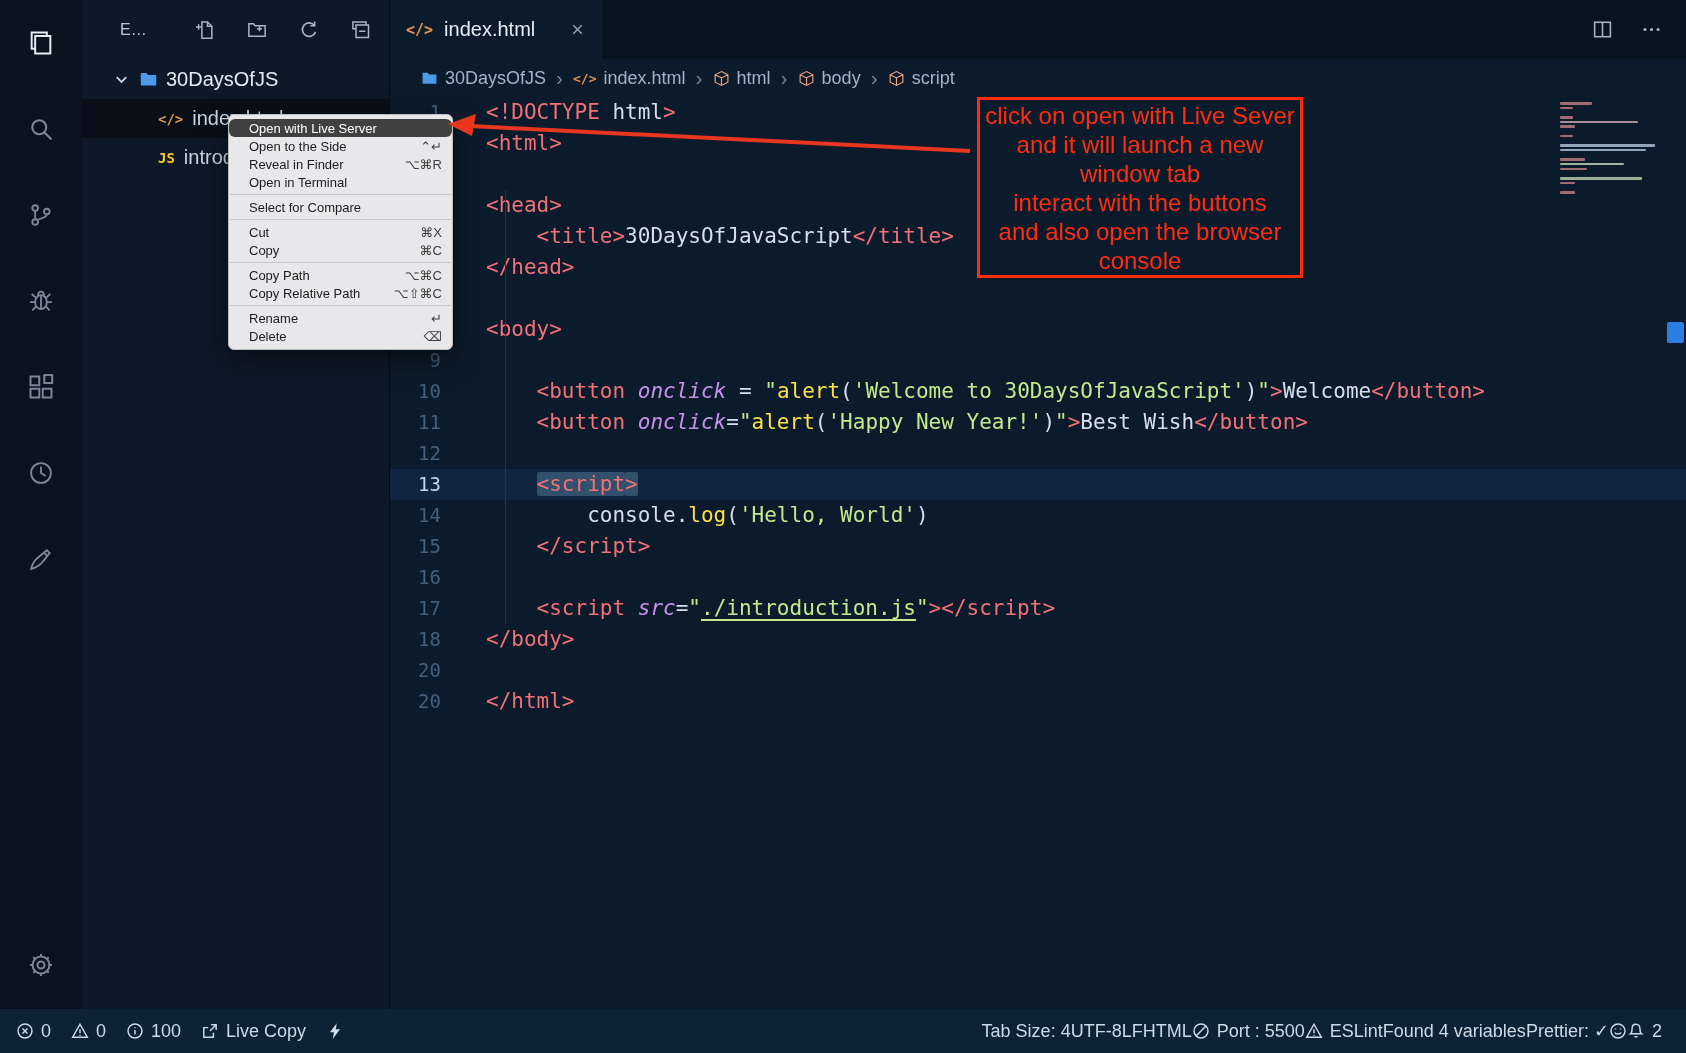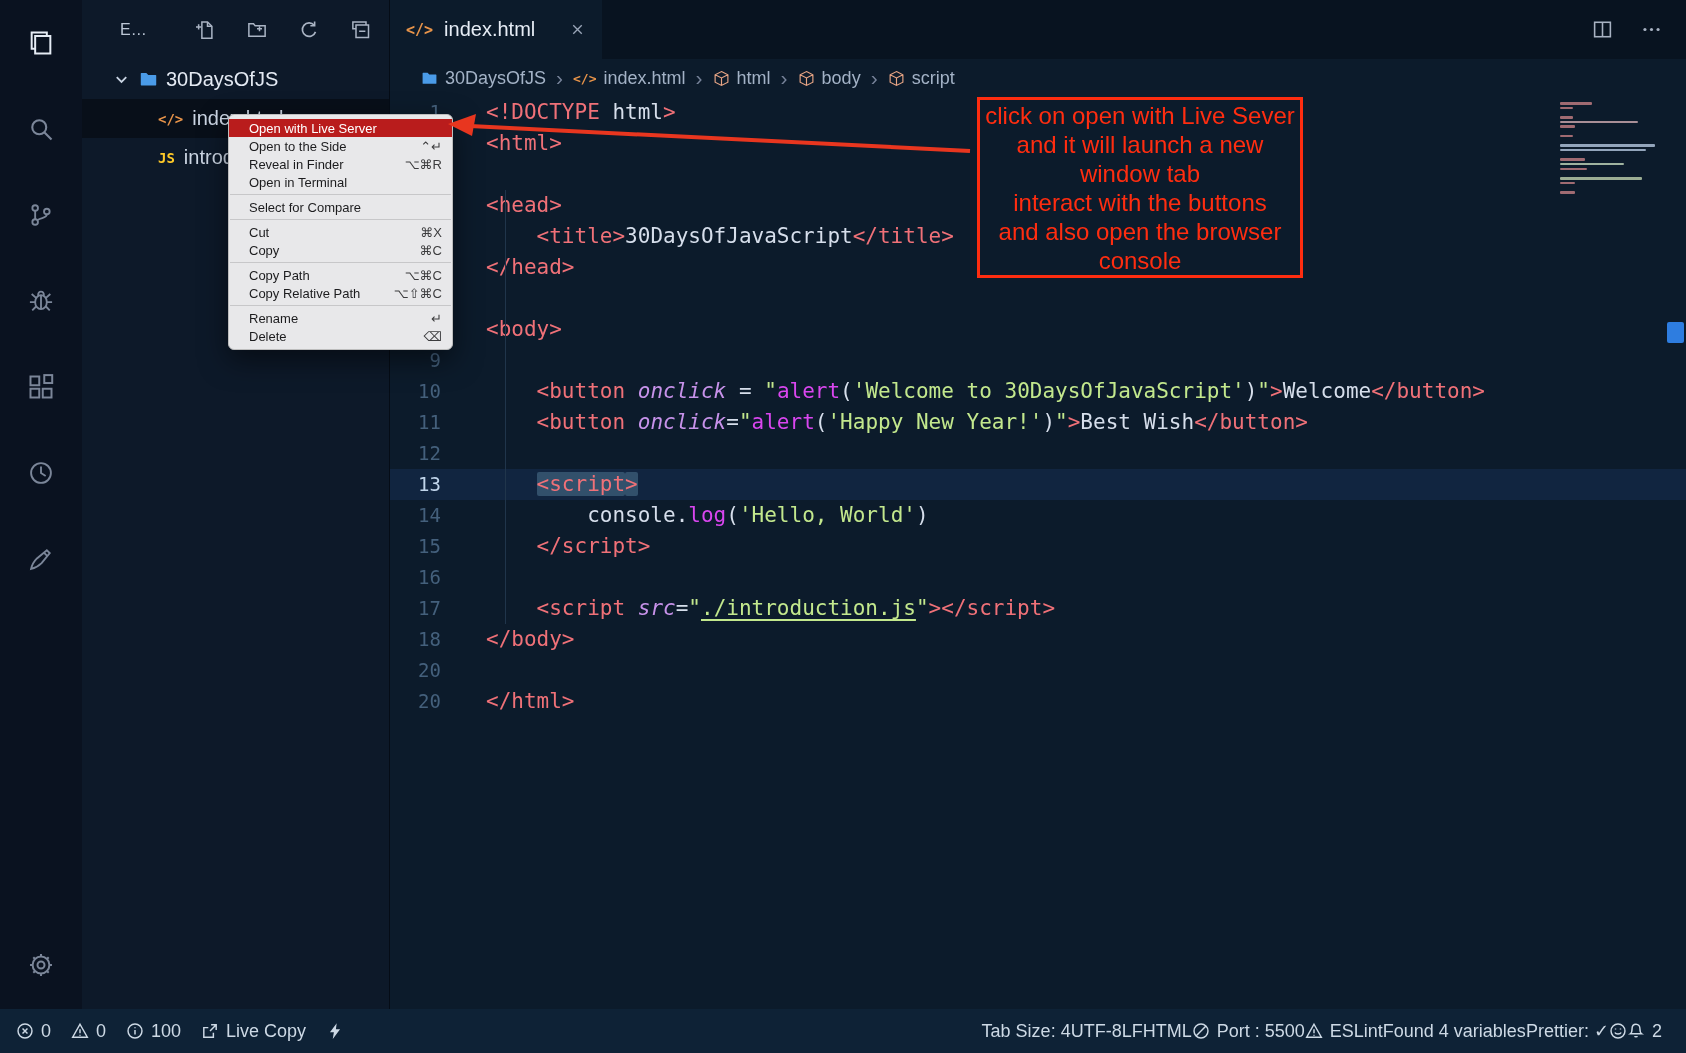--- a/index.html
+++ b/index.html
@@ -55,21 +55,21 @@
   .code-line { display:flex; height:31px; line-height:31px;
                font-family:"DejaVu Sans Mono", monospace; font-size:21px; }
   .code-line.current { background:#112540; }
   .ln { width:66px; flex:none; text-align:right; padding-right:15px; color:#44607c; font-size:19px; }
   .current .ln { color:#c0d4ea; }
   .lt { white-space:pre; padding-left:30px; }
   .t-tag  { color:#f07178; }
   .t-text { color:#d6deeb; }
   .t-attr { color:#c792ea; font-style:italic; }
   .t-pun  { color:#d6deeb; }
-  .t-fn   { color:#d946ef; }
+  .t-fn   { color:#fde047; }
   .t-str  { color:#c3e88d; }
   .t-link { color:#c3e88d; text-decoration:underline; text-underline-offset:4px; }
   .t-hl   { background:#32506b; border-radius:2px; }
   .indent-guide { position:absolute; left:115px; top:93px; width:1px; height:434px;
                   background:#20354b; }
   .minimap { position:absolute; top:5px; right:26px; width:100px; }
   .mm-line { height:2.5px; margin-bottom:2.2px; border-radius:1px; }
   .overview-marker { position:fixed; right:2px; top:322px; width:17px; height:21px;
                      background:#2e7de0; border-radius:2px; z-index:6; }
 
@@ -78,21 +78,21 @@
                padding:0 24px 0 16px; color:#cdd9e5; font-size:18px; gap:20px; }
   .sb-item { display:flex; align-items:center; gap:7px; cursor:pointer; white-space:nowrap; }
   .sb-item .icon svg { width:18px; height:18px; }
   .sb-right { margin-left:auto; display:flex; align-items:center; }
 
   
   .context-menu { position:fixed; left:228px; top:114px; width:225px; background:#e8e8ea;
                   border:1px solid #bdbdbd; border-radius:6px; padding:4px 0; z-index:30;
                   font-size:13px; color:#1c1c1e; box-shadow:0 10px 28px rgba(0,0,0,.5); }
   .menu-item { display:flex; align-items:center; height:18px; padding:0 10px 0 20px; cursor:pointer; }
-  .menu-item.selected { background:#b91c1c; color:#ffffff; }
+  .menu-item.selected { background:#404040; color:#ffffff;border-radius:6px; }
   .mi-key { margin-left:auto; color:#3c3c3e; }
   .menu-item.selected .mi-key { color:#ffffff; }
   .menu-sep { height:1px; background:#c7c7c9; margin:3px 1px; }
 
   
   .annotation { position:fixed; left:977px; top:97px; width:326px; height:181px;
                 border:3px solid #e8361f; z-index:8; display:flex; align-items:center;
                 justify-content:center; text-align:center; font-size:24px; line-height:29px;
                 font-weight:500; }
   .arrow-overlay { position:fixed; left:0; top:0; pointer-events:none; z-index:40; }

